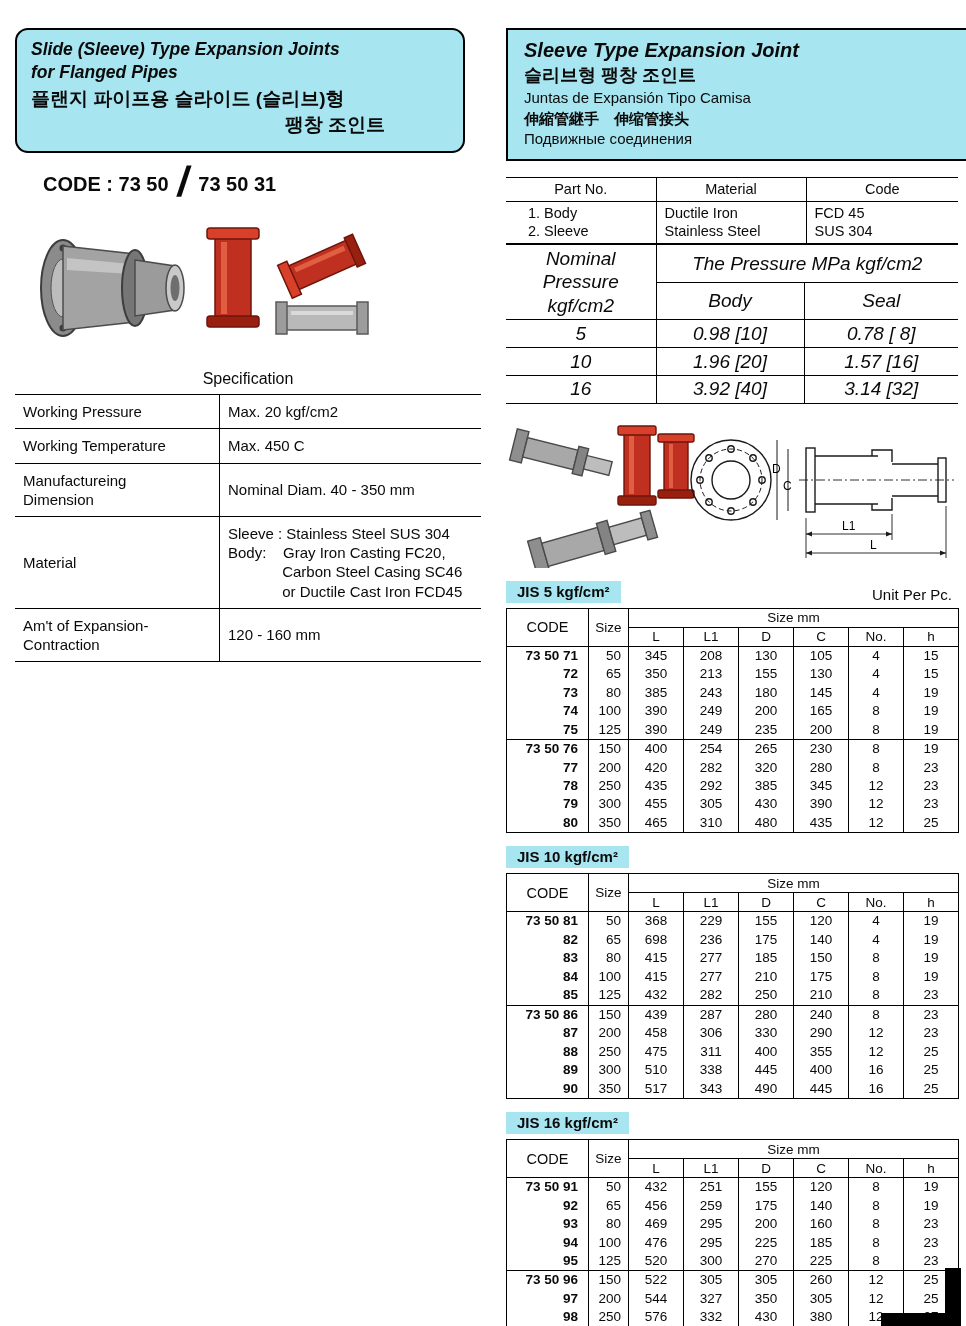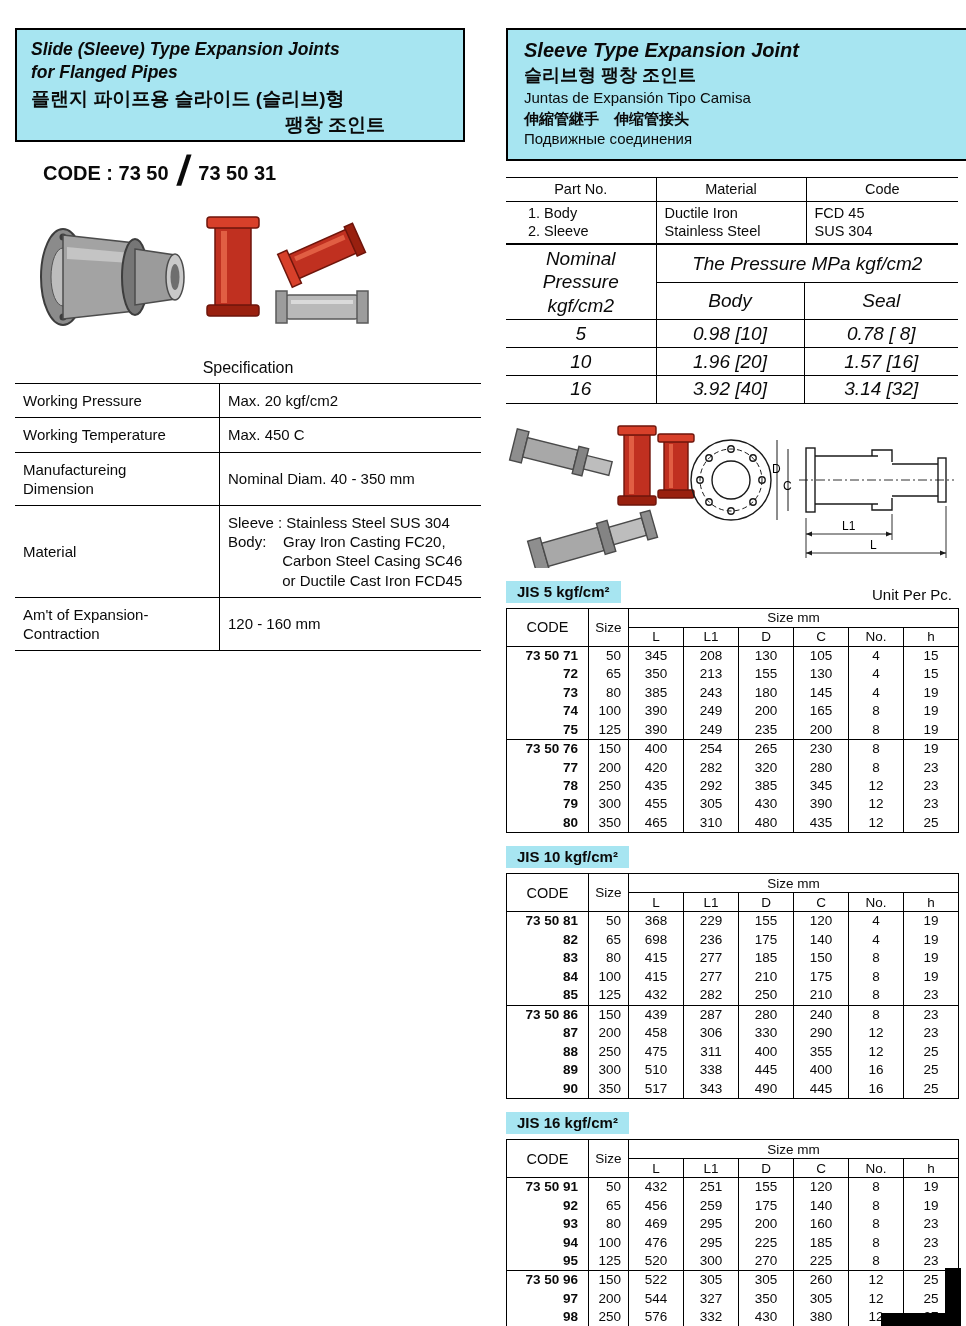--- a/index.html
+++ b/index.html
@@ -6,21 +6,21 @@
   body{
     width:966px;height:1326px;background:#ffffff;position:relative;overflow:hidden;
     font-family:"Liberation Sans",sans-serif;color:#0a0a0a;
     -webkit-font-smoothing:antialiased;
   }
   .col-left{position:absolute;left:15px;top:28px;width:466px;}
   .col-right{position:absolute;left:506px;top:28px;width:452px;}
 
   
   .title-box{background:#a7e5f1;border:2.5px solid #000;}
-  .title-box.left{width:418px;padding:8px 14px 2px;}
+  .title-box.left{width:418px;padding:8px 14px 13px;border-radius:13px;}
   .tb-en{font-style:italic;font-weight:bold;font-size:17.5px;line-height:1.3;}
   .tb-kr{font-weight:bold;font-size:19px;line-height:1.45;margin-top:1px;}
   .tb-kr2{font-weight:bold;font-size:19px;line-height:1.35;text-align:right;padding-right:64px;}
   .title-box.right{width:491px;padding:7px 16px 9px;box-sizing:border-box;}
   .tbr-en{font-style:italic;font-weight:bold;font-size:20px;line-height:1.3;}
   .tbr-kr{font-weight:bold;font-size:18px;line-height:1.4;}
   .tbr-es{font-size:15px;line-height:1.35;}
   .tbr-cjk{font-weight:bold;font-size:15px;line-height:1.4;}
   .tbr-ru{font-size:15px;line-height:1.35;}
 

